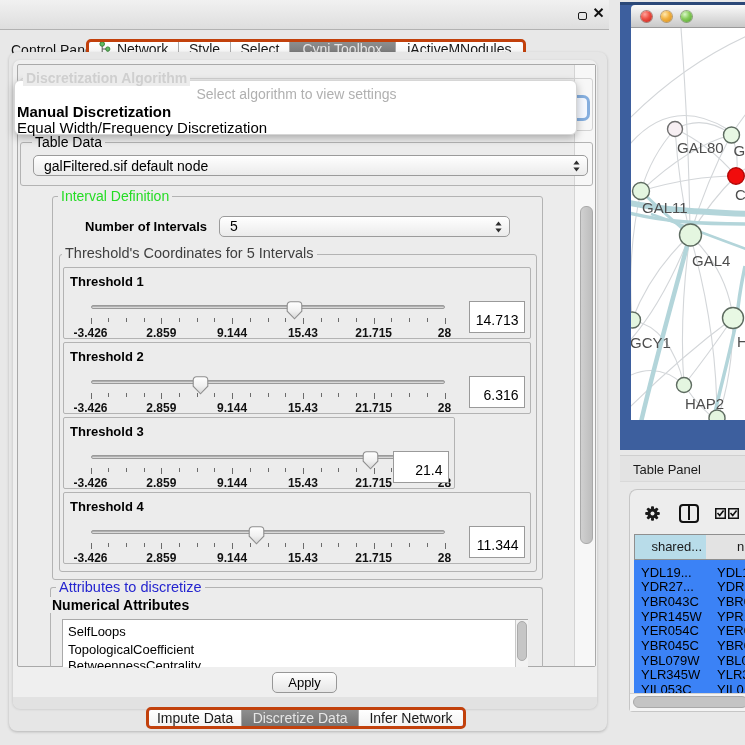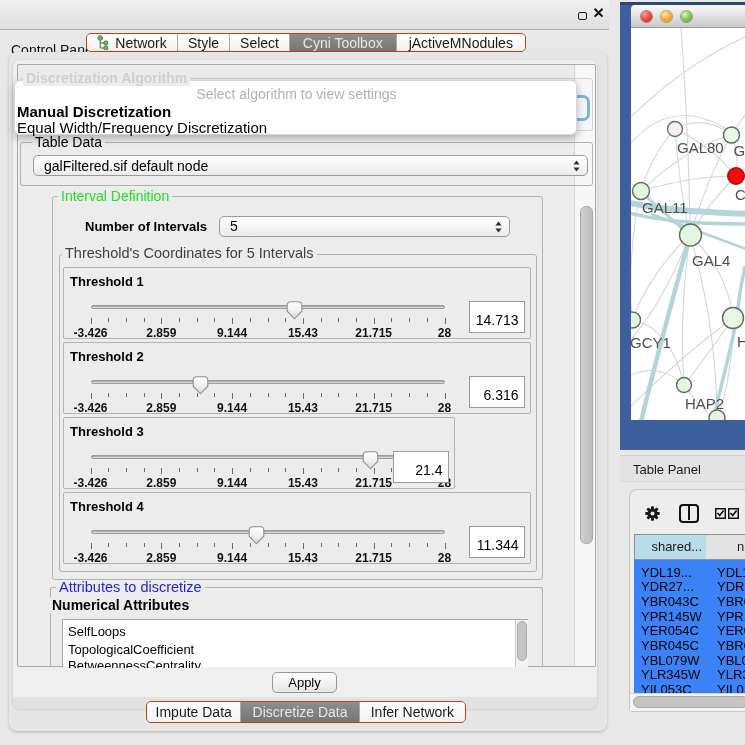--- a/index.html
+++ b/index.html
@@ -2,21 +2,21 @@
 <html><head><meta charset="utf-8">
 <style>
 * { margin:0; padding:0; box-sizing:border-box; }
 html,body { width:745px; height:745px; background:#e8e8e8; font-family:"Liberation Sans",sans-serif; overflow:hidden; position:relative; }
 .abs, .group, .gtitle, .blabel { position:absolute; }
 #cpwin { position:absolute; left:0; top:0; width:612px; height:745px; background:#e8e8e8; }
 #cptitle { position:absolute; left:0; top:0; width:609px; height:30px; background:linear-gradient(#f1f1f1,#dedede); border-bottom:1px solid #b2b2b2; }
 #cptitle span { position:absolute; left:11px; top:8px; font-size:14px; color:#111;margin-top:34px; }
 #icon-sq { position:absolute; left:578px; top:11.5px; width:8.5px; height:8.5px; border:1.5px solid #1a1a1a; border-radius:2px; }
 #icon-x { position:absolute; left:592.5px; top:5px; font-size:14.5px; font-weight:bold; color:#111; }
-.seg { position:absolute; display:flex; border:1px solid #c2410c; border-radius:5px; background:#8b5cf6; overflow:hidden; }
+.seg { position:absolute; display:flex; border:3px solid #c2410c; border-radius:5px; background:#8b5cf6; overflow:hidden;margin-top:6px; }
 .seg > div { font-size:14px; white-space:nowrap; color:#1a1a1a; border-right:1px solid #a9a9a9; display:flex; align-items:center; justify-content:center; background:linear-gradient(#ffffff,#f2f2f2); }
 .seg > div:last-child { border-right:none; }
 .seg > div.sel { background:linear-gradient(#8e8e8e,#757575); color:#e6e6e6; }
 #viewport { position:absolute; left:14px; top:66px; width:583px; height:601px; border:1px solid #cfcfcf; background:#ececec; }
 .group { border:1px solid #b3b3b3; border-radius:3px; }
 .gtitle { font-size:14px; background:#ececec; padding:0 3px; line-height:15px; white-space:nowrap; }
 .combo { position:absolute; border:1px solid #9b9b9b; border-radius:5px; background:linear-gradient(#ffffff,#ebebeb);padding-left:20px; }
 .combo span { position:absolute; left:10px; color:#000; white-space:nowrap; }
 .cmbarr { position:absolute; }
 .tbox { position:absolute; border:1px solid #b3b3b3; border-radius:2px; background:#ececec; }

